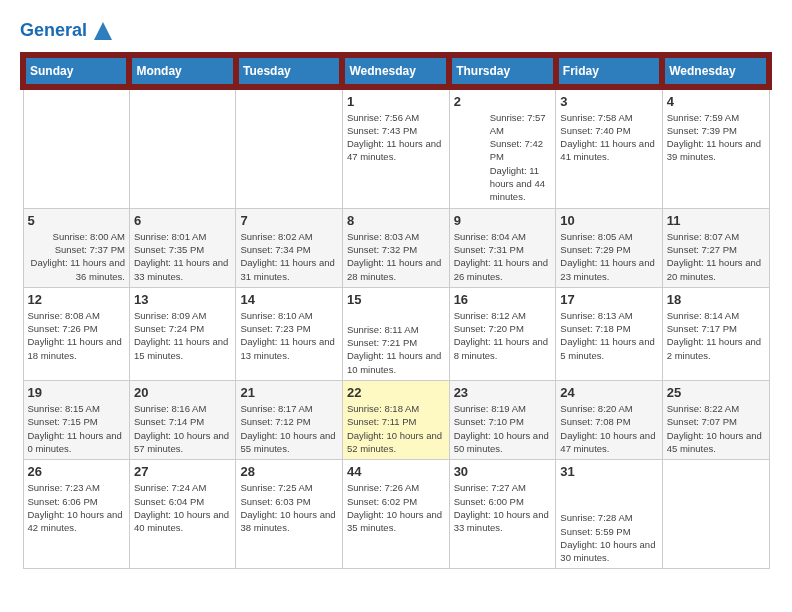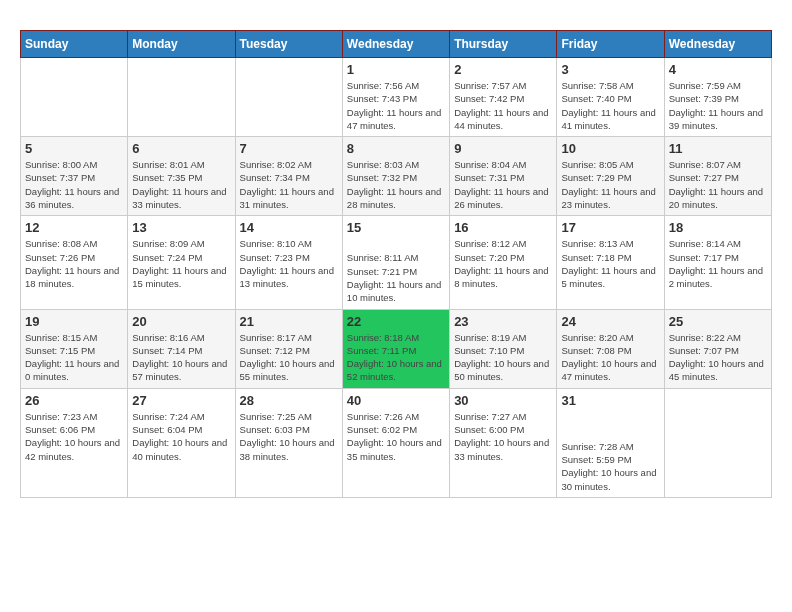--- a/index.html
+++ b/index.html
@@ -36,21 +36,21 @@
       width: 100%;
       border-collapse: collapse;
     }
     .day-header {
       background-color: #2e7dbc;
       color: #fff;
       font-size: 12px;
       font-weight: bold;
       padding: 6px 4px;
       text-align: left;
-      border: 1px solid #7f1d1d;
+      border: 6px solid #7f1d1d;
     }
     .calendar-cell {
       border: 1px solid #ccc;
       vertical-align: top;
       padding: 4px;
       width: 107px;
       min-height: 90px;
       background: #fff;
     }
     .calendar-cell.empty {
@@ -79,20 +79,29 @@
     .week-row .calendar-cell.empty {
       background: inherit;
     }
   </style>
 </head>
 <body>
 
 <div class="header">
   <div class="logo">
     <div>
+      <div style="display:flex;align-items:center;">
+        <div style="font-size:18px;font-weight:bold;color:#333;line-height:1.2;">
+          <span style="color:#1a6bb5;">General</span>
+          <svg style="display:inline;vertical-align:middle;margin-left:2px;" width="18" height="18" viewBox="0 0 18 18">
+            <polygon points="0,18 9,0 18,18" fill="#2e7dbc"></polygon>
+          </svg>
+        </div>
+        <div></div>
+      </div>
     </div>
   </div>
   <div class="title-block">
     <div class="month-title"></div>
     <div class="location"></div>
   </div>
 </div>
 
 <table>
   <thead>
@@ -112,41 +121,41 @@
         <td class="calendar-cell empty"></td>
         <td class="calendar-cell empty"></td>
         <td class="calendar-cell">
           <div class="day-number">1</div>
           <div class="day-info" style="white-space: pre-line;">Sunrise: 7:56 AM
 Sunset: 7:43 PM
 Daylight: 11 hours and 47 minutes.</div>
         </td>
         <td class="calendar-cell">
           <div class="day-number">2</div>
-          <div class="day-info" style="white-space: pre-line;">Sunrise: 7:57 AM
+          <div class="day-info" style="white-space: pre-line; margin-left: 36px;">Sunrise: 7:57 AM
 Sunset: 7:42 PM
 Daylight: 11 hours and 44 minutes.</div>
         </td>
         <td class="calendar-cell">
           <div class="day-number">3</div>
           <div class="day-info" style="white-space: pre-line;">Sunrise: 7:58 AM
 Sunset: 7:40 PM
 Daylight: 11 hours and 41 minutes.</div>
         </td>
         <td class="calendar-cell">
           <div class="day-number">4</div>
           <div class="day-info" style="white-space: pre-line;">Sunrise: 7:59 AM
 Sunset: 7:39 PM
 Daylight: 11 hours and 39 minutes.</div>
         </td>
       </tr>
       <tr class="week-row">
         <td class="calendar-cell" style="background-color: rgb(245, 245, 245);">
           <div class="day-number">5</div>
-          <div class="day-info" style="white-space: pre-line;">Sunrise: 8:00 AM
+          <div class="day-info" style="white-space: pre-line; text-align: right;">Sunrise: 8:00 AM
 Sunset: 7:37 PM
 Daylight: 11 hours and 36 minutes.</div>
         </td>
         <td class="calendar-cell" style="background-color: rgb(245, 245, 245);">
           <div class="day-number">6</div>
           <div class="day-info" style="white-space: pre-line;">Sunrise: 8:01 AM
 Sunset: 7:35 PM
 Daylight: 11 hours and 33 minutes.</div>
         </td>
         <td class="calendar-cell" style="background-color: rgb(245, 245, 245);">
@@ -236,21 +245,21 @@
           <div class="day-info" style="white-space: pre-line;">Sunrise: 8:16 AM
 Sunset: 7:14 PM
 Daylight: 10 hours and 57 minutes.</div>
         </td>
         <td class="calendar-cell" style="background-color: rgb(245, 245, 245);">
           <div class="day-number">21</div>
           <div class="day-info" style="white-space: pre-line;">Sunrise: 8:17 AM
 Sunset: 7:12 PM
 Daylight: 10 hours and 55 minutes.</div>
         </td>
-        <td class="calendar-cell" style="background-color: #22c55e;">
+        <td class="calendar-cell" style="background-color: #fef9c3;">
           <div class="day-number">22</div>
           <div class="day-info" style="white-space: pre-line;">Sunrise: 8:18 AM
 Sunset: 7:11 PM
 Daylight: 10 hours and 52 minutes.</div>
         </td>
         <td class="calendar-cell" style="background-color: rgb(245, 245, 245);">
           <div class="day-number">23</div>
           <div class="day-info" style="white-space: pre-line;">Sunrise: 8:19 AM
 Sunset: 7:10 PM
 Daylight: 10 hours and 50 minutes.</div>
@@ -281,21 +290,21 @@
 Sunset: 6:04 PM
 Daylight: 10 hours and 40 minutes.</div>
         </td>
         <td class="calendar-cell">
           <div class="day-number">28</div>
           <div class="day-info" style="white-space: pre-line;">Sunrise: 7:25 AM
 Sunset: 6:03 PM
 Daylight: 10 hours and 38 minutes.</div>
         </td>
         <td class="calendar-cell">
-          <div class="day-number">40</div>
+          <div class="day-number">44</div>
           <div class="day-info" style="white-space: pre-line;">Sunrise: 7:26 AM
 Sunset: 6:02 PM
 Daylight: 10 hours and 35 minutes.</div>
         </td>
         <td class="calendar-cell">
           <div class="day-number">30</div>
           <div class="day-info" style="white-space: pre-line;">Sunrise: 7:27 AM
 Sunset: 6:00 PM
 Daylight: 10 hours and 33 minutes.</div>
         </td>

